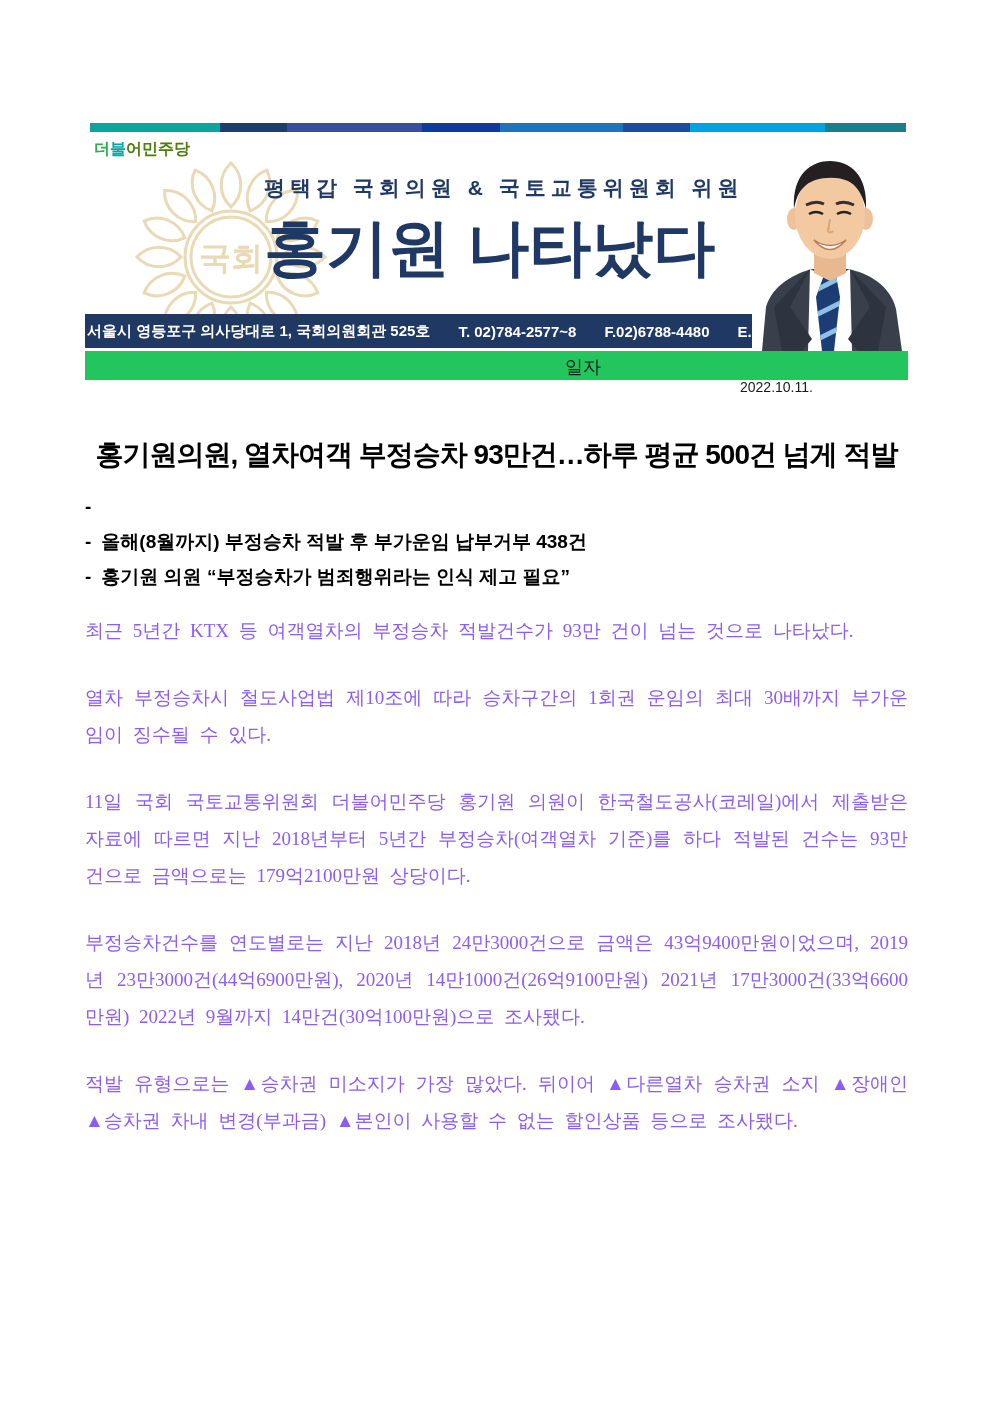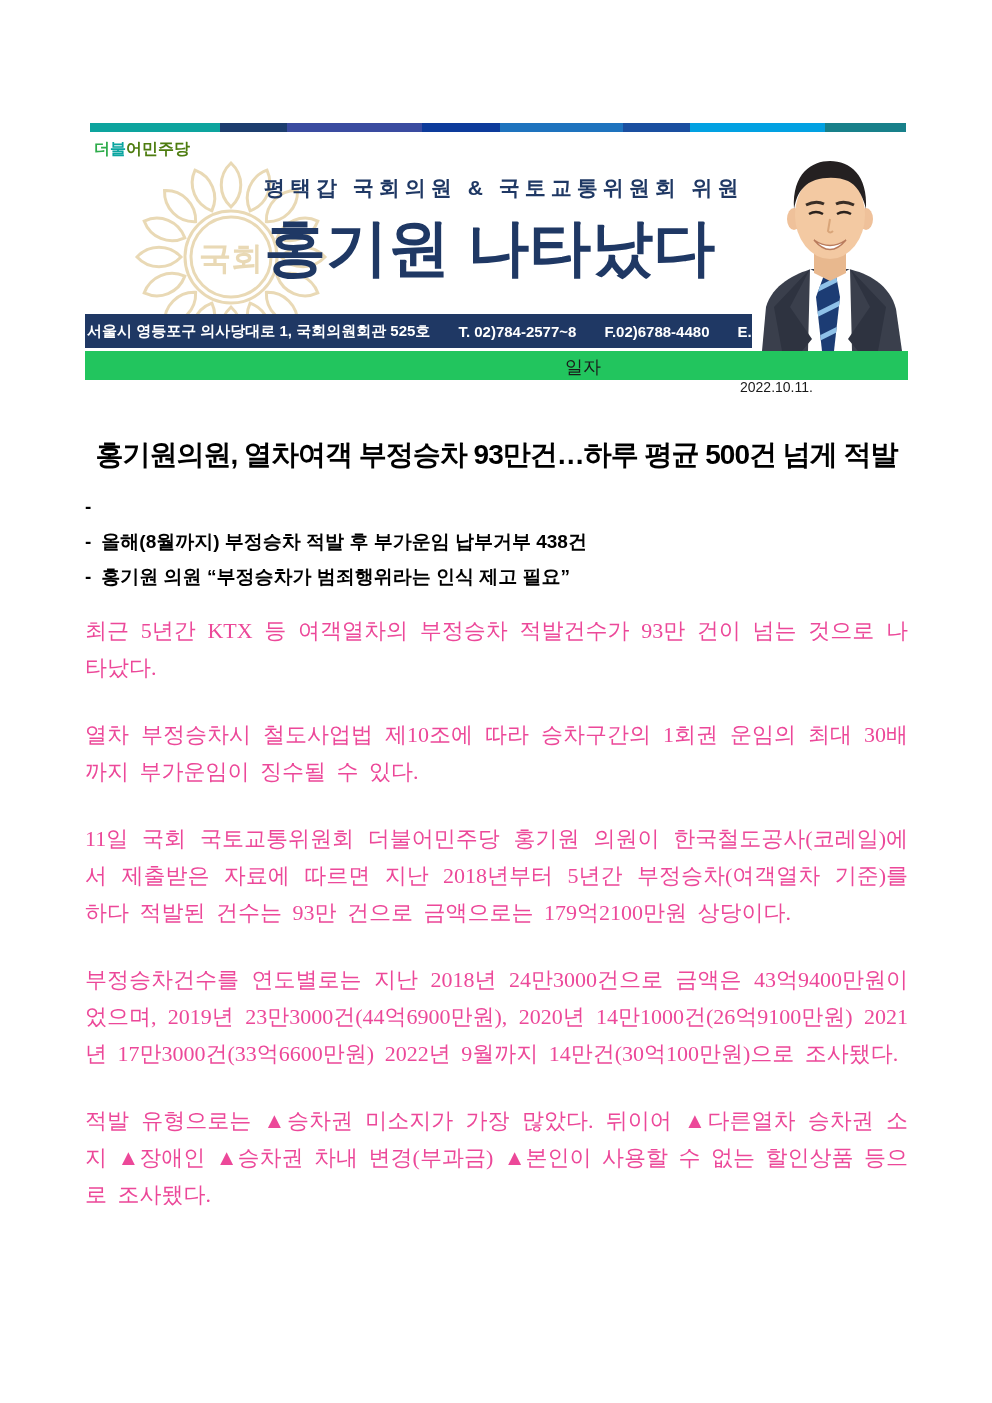--- a/index.html
+++ b/index.html
@@ -24,22 +24,22 @@
   .date-label{position:absolute;left:480px;top:4px;font-size:18px;color:#1a1a1a;}
   .date-value{position:absolute;left:655px;top:4px;font-size:14px;color:#1a1a1a;margin-top:24px;}
   
   .headline{left:85px;top:436px;width:823px;font-size:28px;font-weight:900;color:#000;
     letter-spacing:-1px;white-space:nowrap;text-align:center;}
   .bullets{left:85px;top:489px;width:823px;font-size:19px;font-weight:700;}
   .bullet{display:flex;gap:10px;line-height:35px;}
   .bullet .dash{flex:0 0 auto;}
   .paragraphs{left:85px;top:612px;width:823px;}
   .paragraphs p{
-    margin:0 0 30px 0;font-family:"Liberation Serif", serif;font-size:22px;
-    line-height:37px;text-align:justify;word-spacing:5px;word-break:break-all;color:#ec4899;
+    margin:0 0 30px 0;font-family:"Liberation Serif", serif;font-size:19px;
+    line-height:37px;text-align:justify;word-spacing:5px;word-break:break-all;color:#8b5cf6;
   }
 </style>
 </head>
 <body>
 
 <div class="abs gradient-bar">
     <div style="background: rgb(13, 164, 158); width: 130px;"></div>
     <div style="background: rgb(28, 61, 110); width: 67px;"></div>
     <div style="background: rgb(58, 75, 160); width: 135px;"></div>
     <div style="background: rgb(13, 59, 155); width: 78px;"></div>

